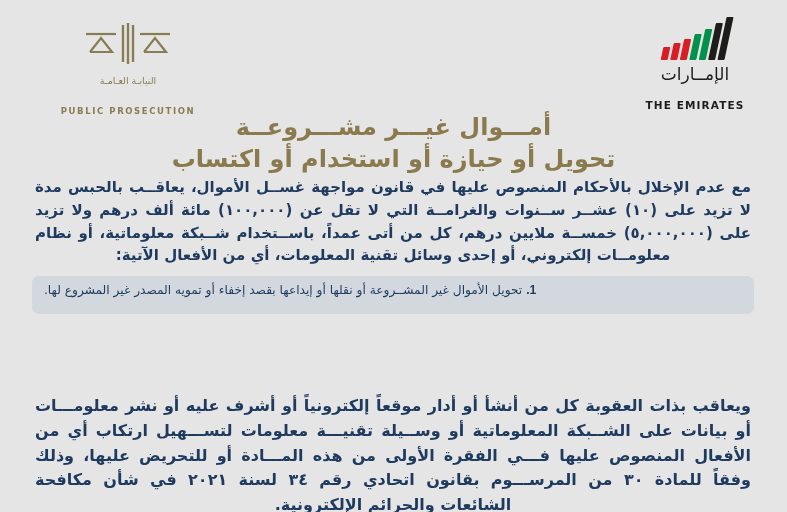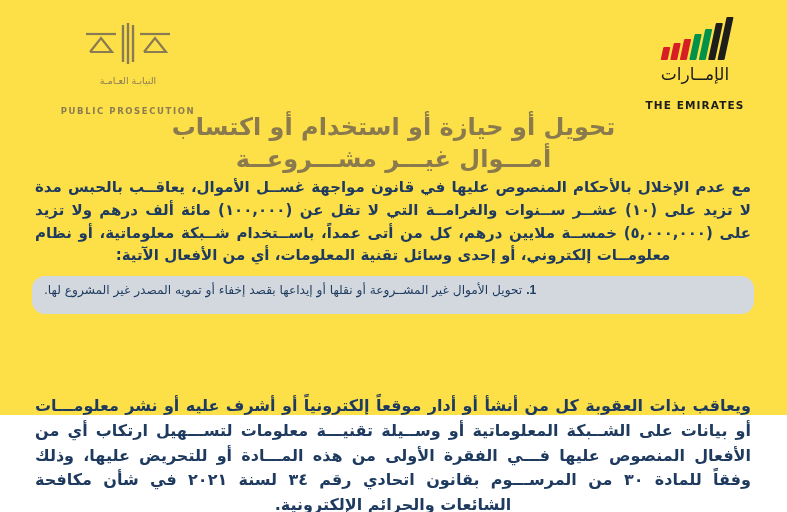--- a/index.html
+++ b/index.html
@@ -12,22 +12,22 @@
     width: 787px;
     height: 512px;
     overflow: hidden;
     font-family: "DejaVu Sans", "Liberation Sans", sans-serif;
     position: relative;
   }
 
   .page {
     position: relative;
     width: 787px;
-    height: 415px;
-    background: #fde047;
+    height: 512px;
+    background: #e5e5e5;
     box-sizing: border-box;
   }
 
   
   .header {
     position: absolute;
     top: 0;
     left: 0;
     width: 787px;
     height: 108px;
@@ -140,21 +140,21 @@
 
   
   .list {
     position: absolute;
     top: 276px;
     right: 33px;
     width: 722px;
   }
   .list-item {
     background: #d2d8de;
-    border-radius: 13px;
+    border-radius: 7px;
     color: #1e3a5f;
     font-size: 12.2px;
     line-height: 1.5;
     padding: 5px 9px 6px 12px;
     margin-bottom: 6px;
     text-align: justify;
     text-align-last: left;
     box-sizing: border-box;
     min-height: 38px;
   }
@@ -217,22 +217,22 @@
           <div class="bar" style="background: rgb(29, 29, 27); height: 37px;"></div>
           <div class="bar" style="background: rgb(29, 29, 27); height: 43px;"></div>
         </div>
       <div class="em-ar">الإمــارات</div>
       <div class="em-en">THE EMIRATES</div>
     </div>
 
   </div>
 
   <div class="title-block">
+    <span class="title-line title-line-2">أمـــوال غيـــر مشـــروعــة</span>
     <span class="title-line">تحويل أو حيازة أو استخدام أو اكتساب</span>
-    <span class="title-line title-line-2">أمـــوال غيـــر مشـــروعــة</span>
   </div>
 
   <div class="intro">مع عدم الإخلال بالأحكام المنصوص عليها في قانون مواجهة غســل الأموال، يعاقــب بالحبس مدة لا تزيد على (١٠) عشــر ســنوات والغرامــة التي لا تقل عن (١٠٠,٠٠٠) مائة ألف درهم ولا تزيد على (٥,٠٠٠,٠٠٠) خمســة ملايين درهم، كل من أتى عمداً، باســتخدام شــبكة معلوماتية، أو نظام معلومــات إلكتروني، أو إحدى وسائل تقنية المعلومات، أي من الأفعال الآتية:</div>
 
   <div class="list" id="offence-list">
       <div class="list-item" style="background: rgb(210, 216, 222);"><span class="li-num">1.</span> <span class="li-text">تحويل الأموال غير المشــروعة أو نقلها أو إيداعها بقصد إخفاء أو تمويه المصدر غير المشروع لها.</span></div>
     </div>
 
   <div class="closing">ويعاقب بذات العقوبة كل من أنشأ أو أدار موقعاً إلكترونياً أو أشرف عليه أو نشر معلومـــات أو بيانات على الشــبكة المعلوماتية أو وســيلة تقنيـــة معلومات لتســـهيل ارتكاب أي من الأفعال المنصوص عليها فـــي الفقرة الأولى من هذه المـــادة أو للتحريض عليها، وذلك وفقاً للمادة ٣٠ من المرســـوم بقانون اتحادي رقم ٣٤ لسنة ٢٠٢١ في شأن مكافحة الشائعات والجرائم الإلكترونية.</div>
 

